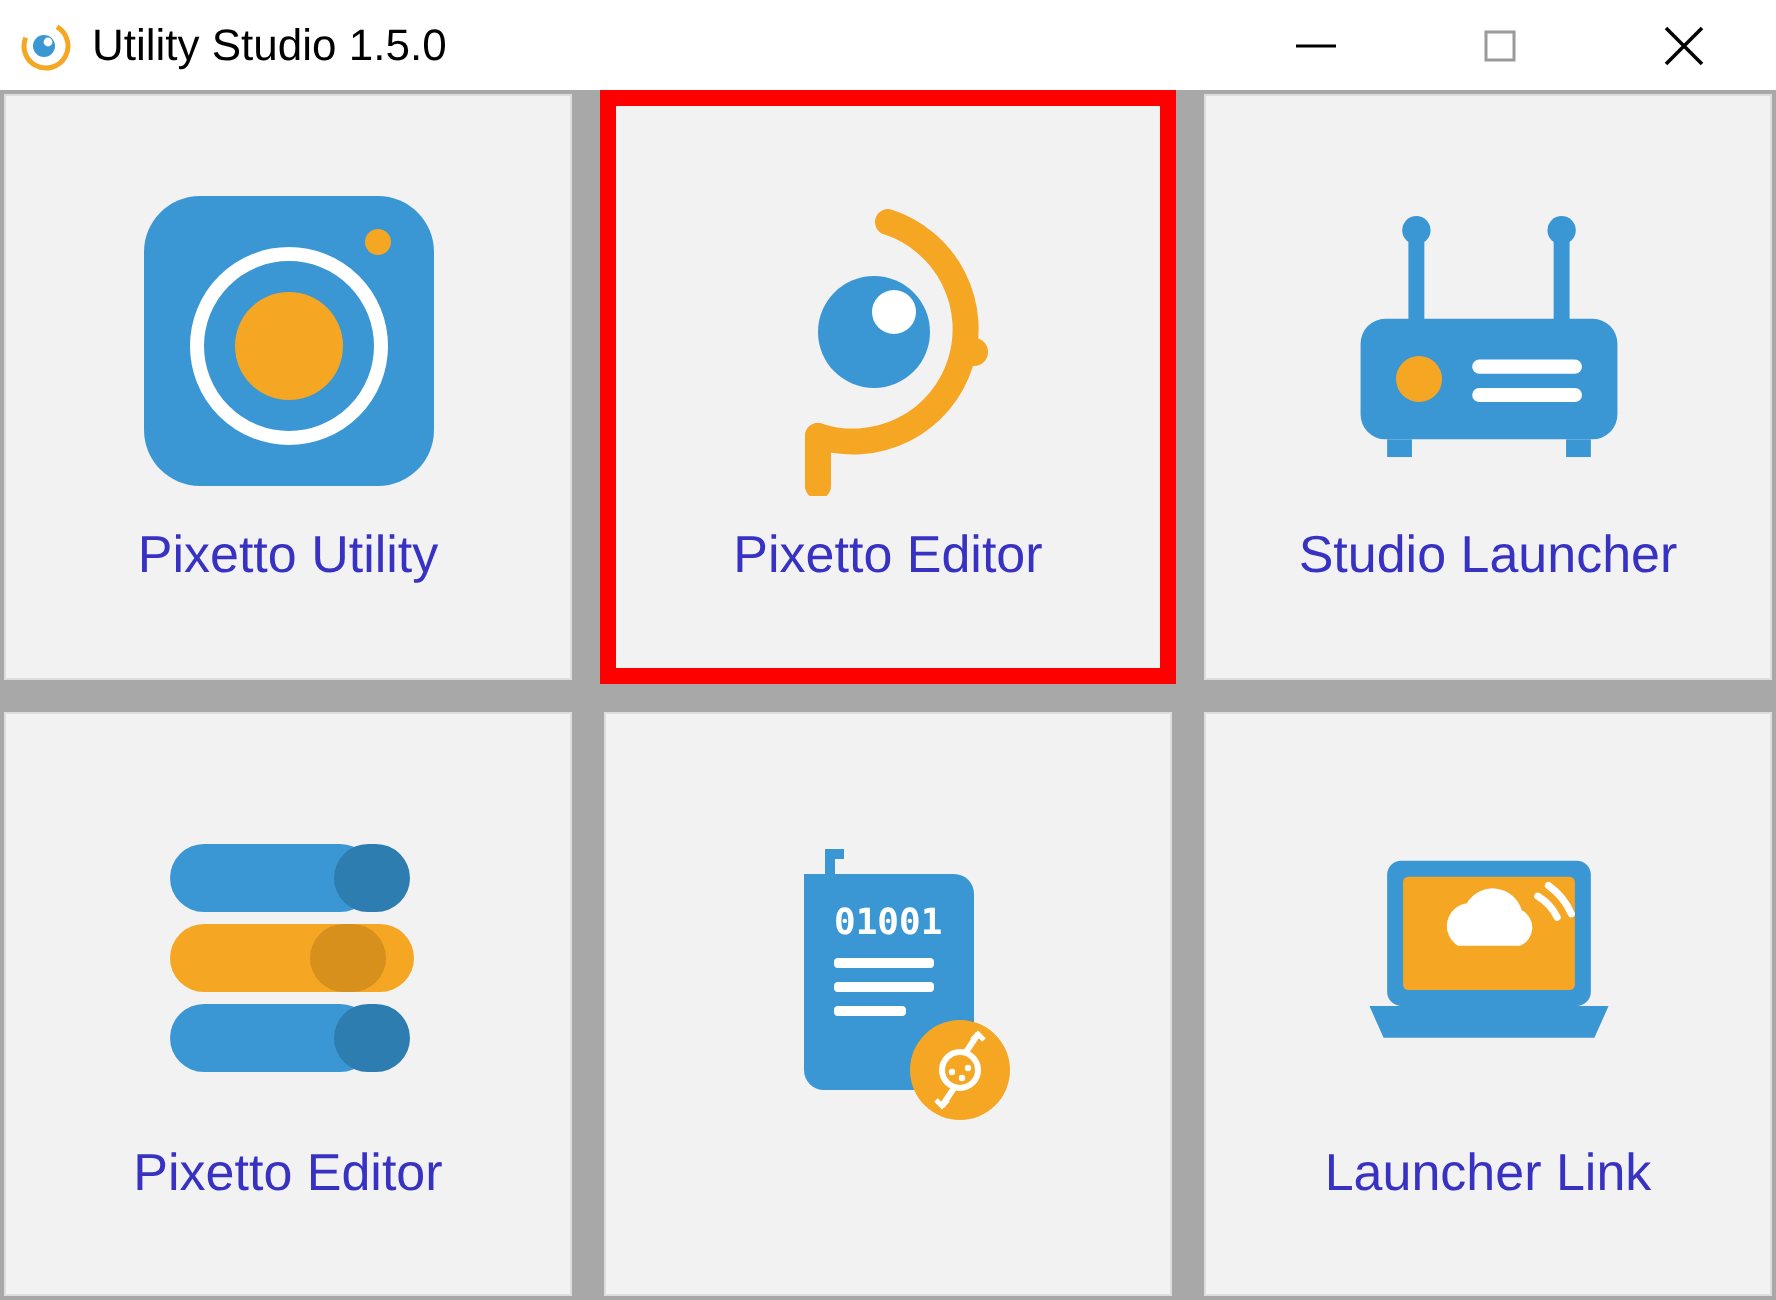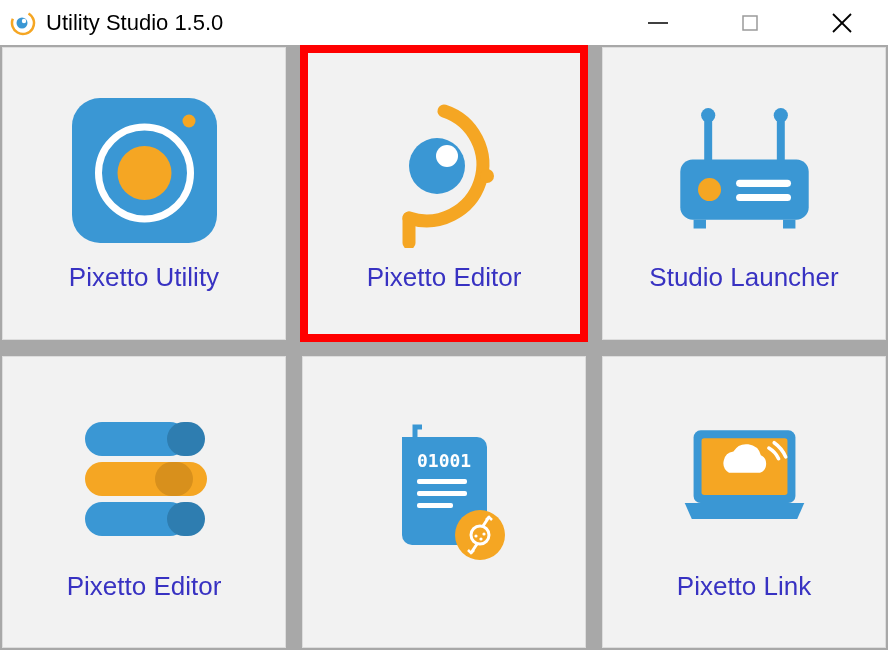--- a/index.html
+++ b/index.html
@@ -204,16 +204,16 @@
     <div class="tile-icon">
       <svg viewBox="0 0 175 155" width="175" height="155">
         <rect x="30" y="22" width="115" height="82" rx="8" fill="#3a97d4"></rect>
         <rect x="39" y="31" width="97" height="64" rx="3" fill="#f5a623"></rect>
         <path d="M 70 70 A 13 13 0 0 1 75 46 A 17 17 0 0 1 106 50 A 11 11 0 0 1 105 70 Z" fill="#fff"></path>
         <path d="M 115 42 A 28 28 0 0 1 126 54" fill="none" stroke="#fff" stroke-width="4" stroke-linecap="round"></path>
         <path d="M 121 36 A 38 38 0 0 1 134 52" fill="none" stroke="#fff" stroke-width="4" stroke-linecap="round"></path>
         <path d="M 20 104 L 155 104 L 147 122 L 28 122 Z" fill="#3a97d4"></path>
       </svg>
     </div>
-    <div class="tile-label">Pixetto Link</div>
+    <div class="tile-label">Launcher Link</div>
   </div>
 
 </div>
 
 </body></html>

